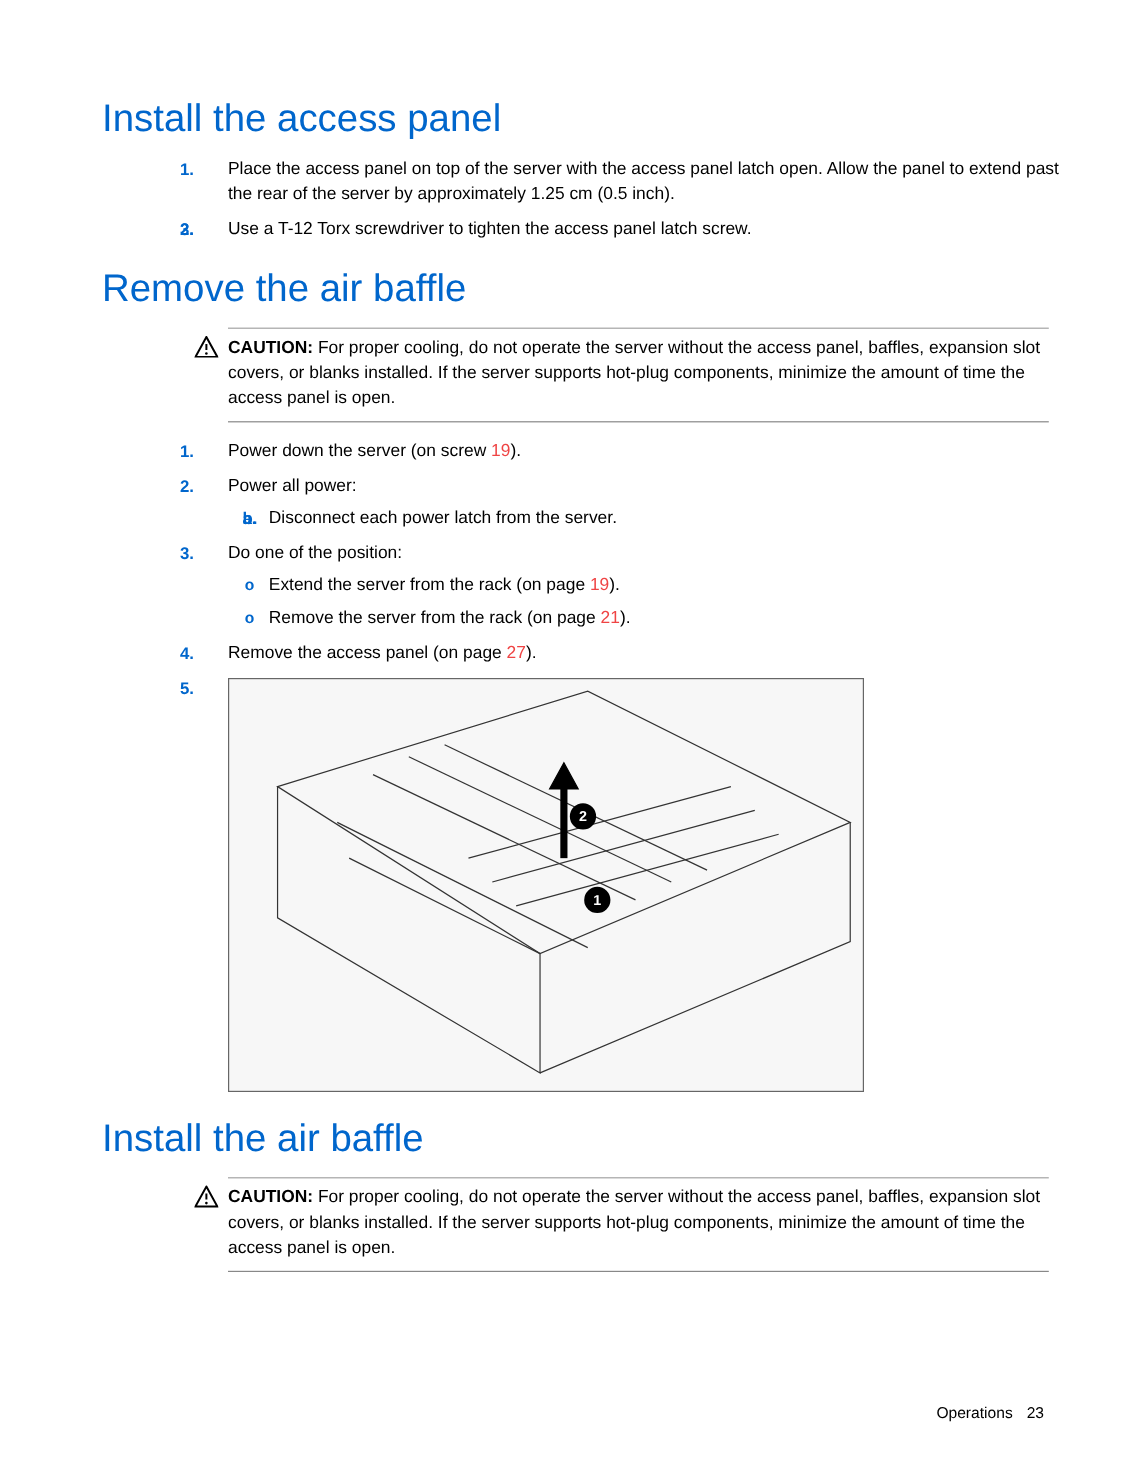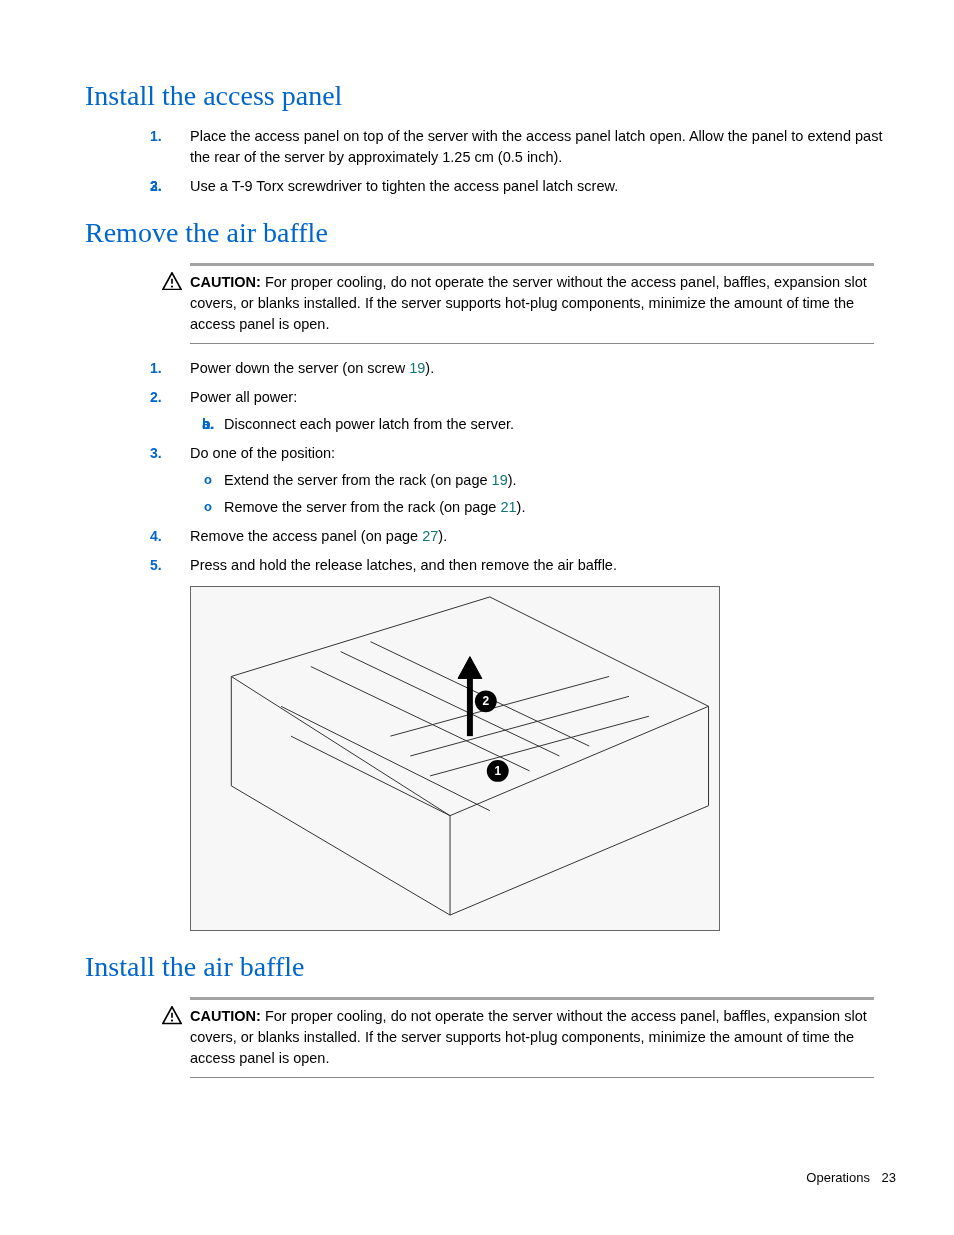--- a/index.html
+++ b/index.html
@@ -6,49 +6,49 @@
   body {
     font-family: Arial, Helvetica, sans-serif;
     width: 954px;
     height: 1235px;
     background: #fff;
     color: #000;
     position: relative;
     padding: 80px 70px 40px 85px;
   }
   .h1 {
-    font-size: 28px;
+    font-size: 32px;
     font-weight: 400;
     color: #0066cc;
     margin-bottom: 14px;
-    font-family: Liberation Serif, serif;
+    font-family: Liberation Sans, sans-serif;
   }
   .h1.tight { margin-top: 20px; }
   .ol-num { list-style: none; margin-left: 105px; margin-bottom: 10px; }
   .ol-num > li { position: relative; padding-left: 0; margin-bottom: 8px; font-size: 14.5px; line-height: 1.45; }
   .ol-num > li .marker {
     position: absolute;
     left: -40px;
     color: #0066cc;
     font-weight: bold;
     font-size: 14px;
   }
   .sub-alpha { list-style: none; margin-left: 34px; margin-top: 6px; }
   .sub-alpha > li { position: relative; margin-bottom: 6px; font-size: 14.5px; }
   .sub-alpha > li .marker { position: absolute; left: -22px; color: #0066cc; font-weight: bold; font-size: 14px;}
   .sub-circ { list-style: none; margin-left: 34px; margin-top: 6px;}
   .sub-circ > li { position: relative; margin-bottom: 6px; font-size: 14.5px;}
   .sub-circ > li .marker { position: absolute; left: -20px; color: #0066cc; font-size: 13px; top:1px;}
-  .link { color: #0f766e; text-align: center; }
+  .link { color: #ef4444; text-align: center; }
   .caution-block {
     margin-left: 105px;
     margin-right: 10px;
     margin-bottom: 14px;
     margin-top: 6px;
-    border-top: 3px solid #a3a3a3;
+    border-top: 1px solid #a3a3a3;
     border-bottom: 1px solid #888;
     padding: 6px 0 8px 0;
     position: relative;
   }
   .caution-icon {
     position: absolute;
     left: -28px;
     top: 6px;
     width: 20px;
     height: 18px;
@@ -76,34 +76,34 @@
     overflow: hidden;
   }
   .figure svg { width: 100%; height: 100%; }
   .callout-circle {
     fill: #000;
   }
   .callout-num { fill:#fff; font-size:12px; font-weight:bold; text-anchor:middle; dominant-baseline:central;}
   .footer {
     position: absolute;
     bottom: 50px;
-    right: 58px;
+    right: 84px;
     font-size: 13px;
     text-align: center;
   }
   .footer .pg { margin-left: 8px; }
 </style>
 </head>
 <body>
 
 <h1 class="h1">Install the access panel</h1>
 <ol class="ol-num">
   <li><span class="marker">1.</span><span>Place the access panel on top of the server with the access panel latch open. Allow the panel to extend past the rear of the server by approximately 1.25 cm (0.5 inch).</span></li>
   <li><span class="marker">2.</span></li>
-  <li><span class="marker">3.</span><span>Use a T-9 Torx screwdriver to tighten the access panel latch screw.</span></li>
+  <li><span class="marker">3.</span><span>Use a T-12 Torx screwdriver to tighten the access panel latch screw.</span></li>
 </ol>
 
 <h1 class="h1 tight">Remove the air baffle</h1>
 
 <div class="caution-block">
   <span class="caution-icon">
     <svg viewBox="0 0 24 22">
         <path d="M12 1 L23 21 L1 21 Z" fill="none" stroke="#000" stroke-width="2"></path>
         <line x1="12" y1="8" x2="12" y2="14" stroke="#000" stroke-width="2"></line>
         <circle cx="12" cy="17.5" r="1.3" fill="#000"></circle>
@@ -135,21 +135,20 @@
       <li><span class="marker">o</span><span>Extend the server from the rack (on page </span><span class="link">19</span><span>).</span></li>
       <li><span class="marker">o</span><span>Remove the server from the rack (on page </span><span class="link">21</span><span>).</span></li>
     </ul>
   </li>
   <li>
     <span class="marker">4.</span>
     <span>Remove the access panel (on page </span><span class="link">27</span><span>).</span>
   </li>
   <li>
     <span class="marker">5.</span>
-    <span>Press and hold the release latches, and then remove the air baffle.</span>
   </li>
 </ol>
 
 <div class="figure">
   <svg viewBox="0 0 530 345">
 
     <g stroke="#333" stroke-width="1" fill="none">
       <path d="M40 90 L300 10 L520 120 L260 230 Z"></path>
       <path d="M40 90 L40 200 L260 330 L260 230"></path>
       <path d="M260 330 L520 220 L520 120"></path>

